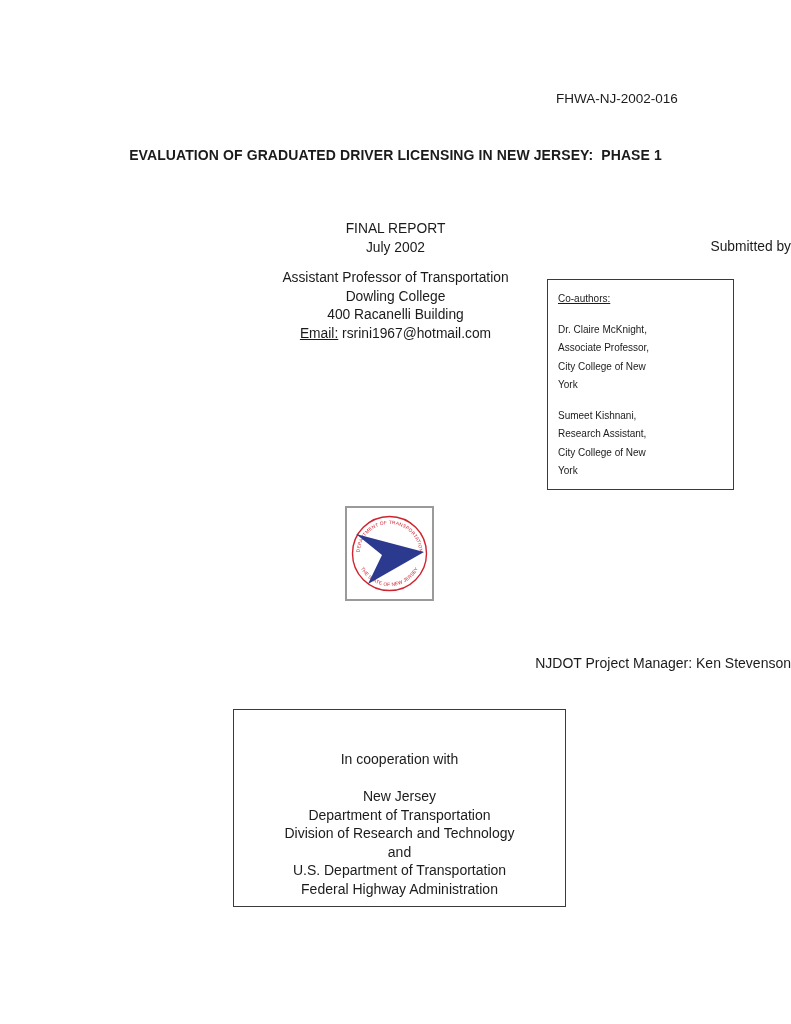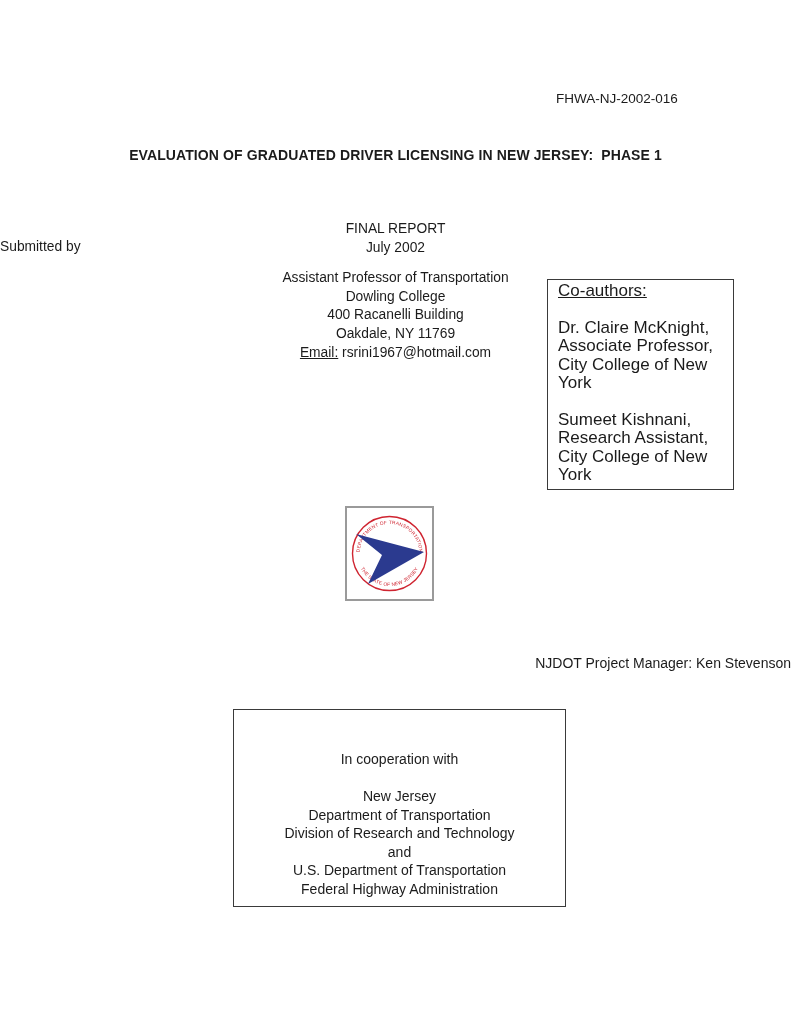--- a/index.html
+++ b/index.html
@@ -38,46 +38,46 @@
     text-align: center;
     font-size: 13.8px;
     line-height: 18.5px;
     margin-top: 36px;
   }
   .submitted-by {
     position: absolute;
     top: 239px;
     left: 0;
     width: 100%;
-    text-align: left;
+    text-align: right;
     font-size: 13.8px;
   }
   .author-block {
     position: absolute;
     top: 269px;
     left: 0;
     width: 100%;
     text-align: center;
     font-size: 13.8px;
     line-height: 18.7px;
   }
   .u { text-decoration: underline; }
   .coauthors-box {
     position: absolute;
     left: 547px;
     top: 279px;
     width: 187px;
     height: 211px;
     box-sizing: border-box;
     border: 1.5px solid #3a3a3a;
-    padding: 2px 6px 0 10px;
-    font-size: 17px;
+    padding: 10px 6px 0 10px;
+    font-size: 10px;
     line-height: 18.5px;
   }
-  .coauthor { margin-top: 18px; }
+  .coauthor { margin-top: 12px; }
   .logo-box {
     position: absolute;
     left: 345px;
     top: 506px;
     width: 89px;
     height: 95px;
   }
   .logo-box svg { display: block; width: 89px; height: 95px; }
   .manager-line {
     position: absolute;
@@ -115,21 +115,20 @@
     <div>FINAL REPORT</div>
     <div>July 2002</div>
   </div>
 
   <div class="submitted-by">Submitted by</div>
 
   <div class="author-block">
     <div>Assistant Professor of Transportation</div>
     <div>Dowling College</div>
     <div>400 Racanelli Building</div>
-    <div>Oakdale, NY 11769</div>
     <div>
       <span class="u">Email:</span>
       <span>rsrini1967@hotmail.com</span>
     </div>
   </div>
 
   <div class="coauthors-box">
     <div class="u">Co-authors:</div>
     <div class="coauthor">
       <div>Dr. Claire McKnight,</div>

